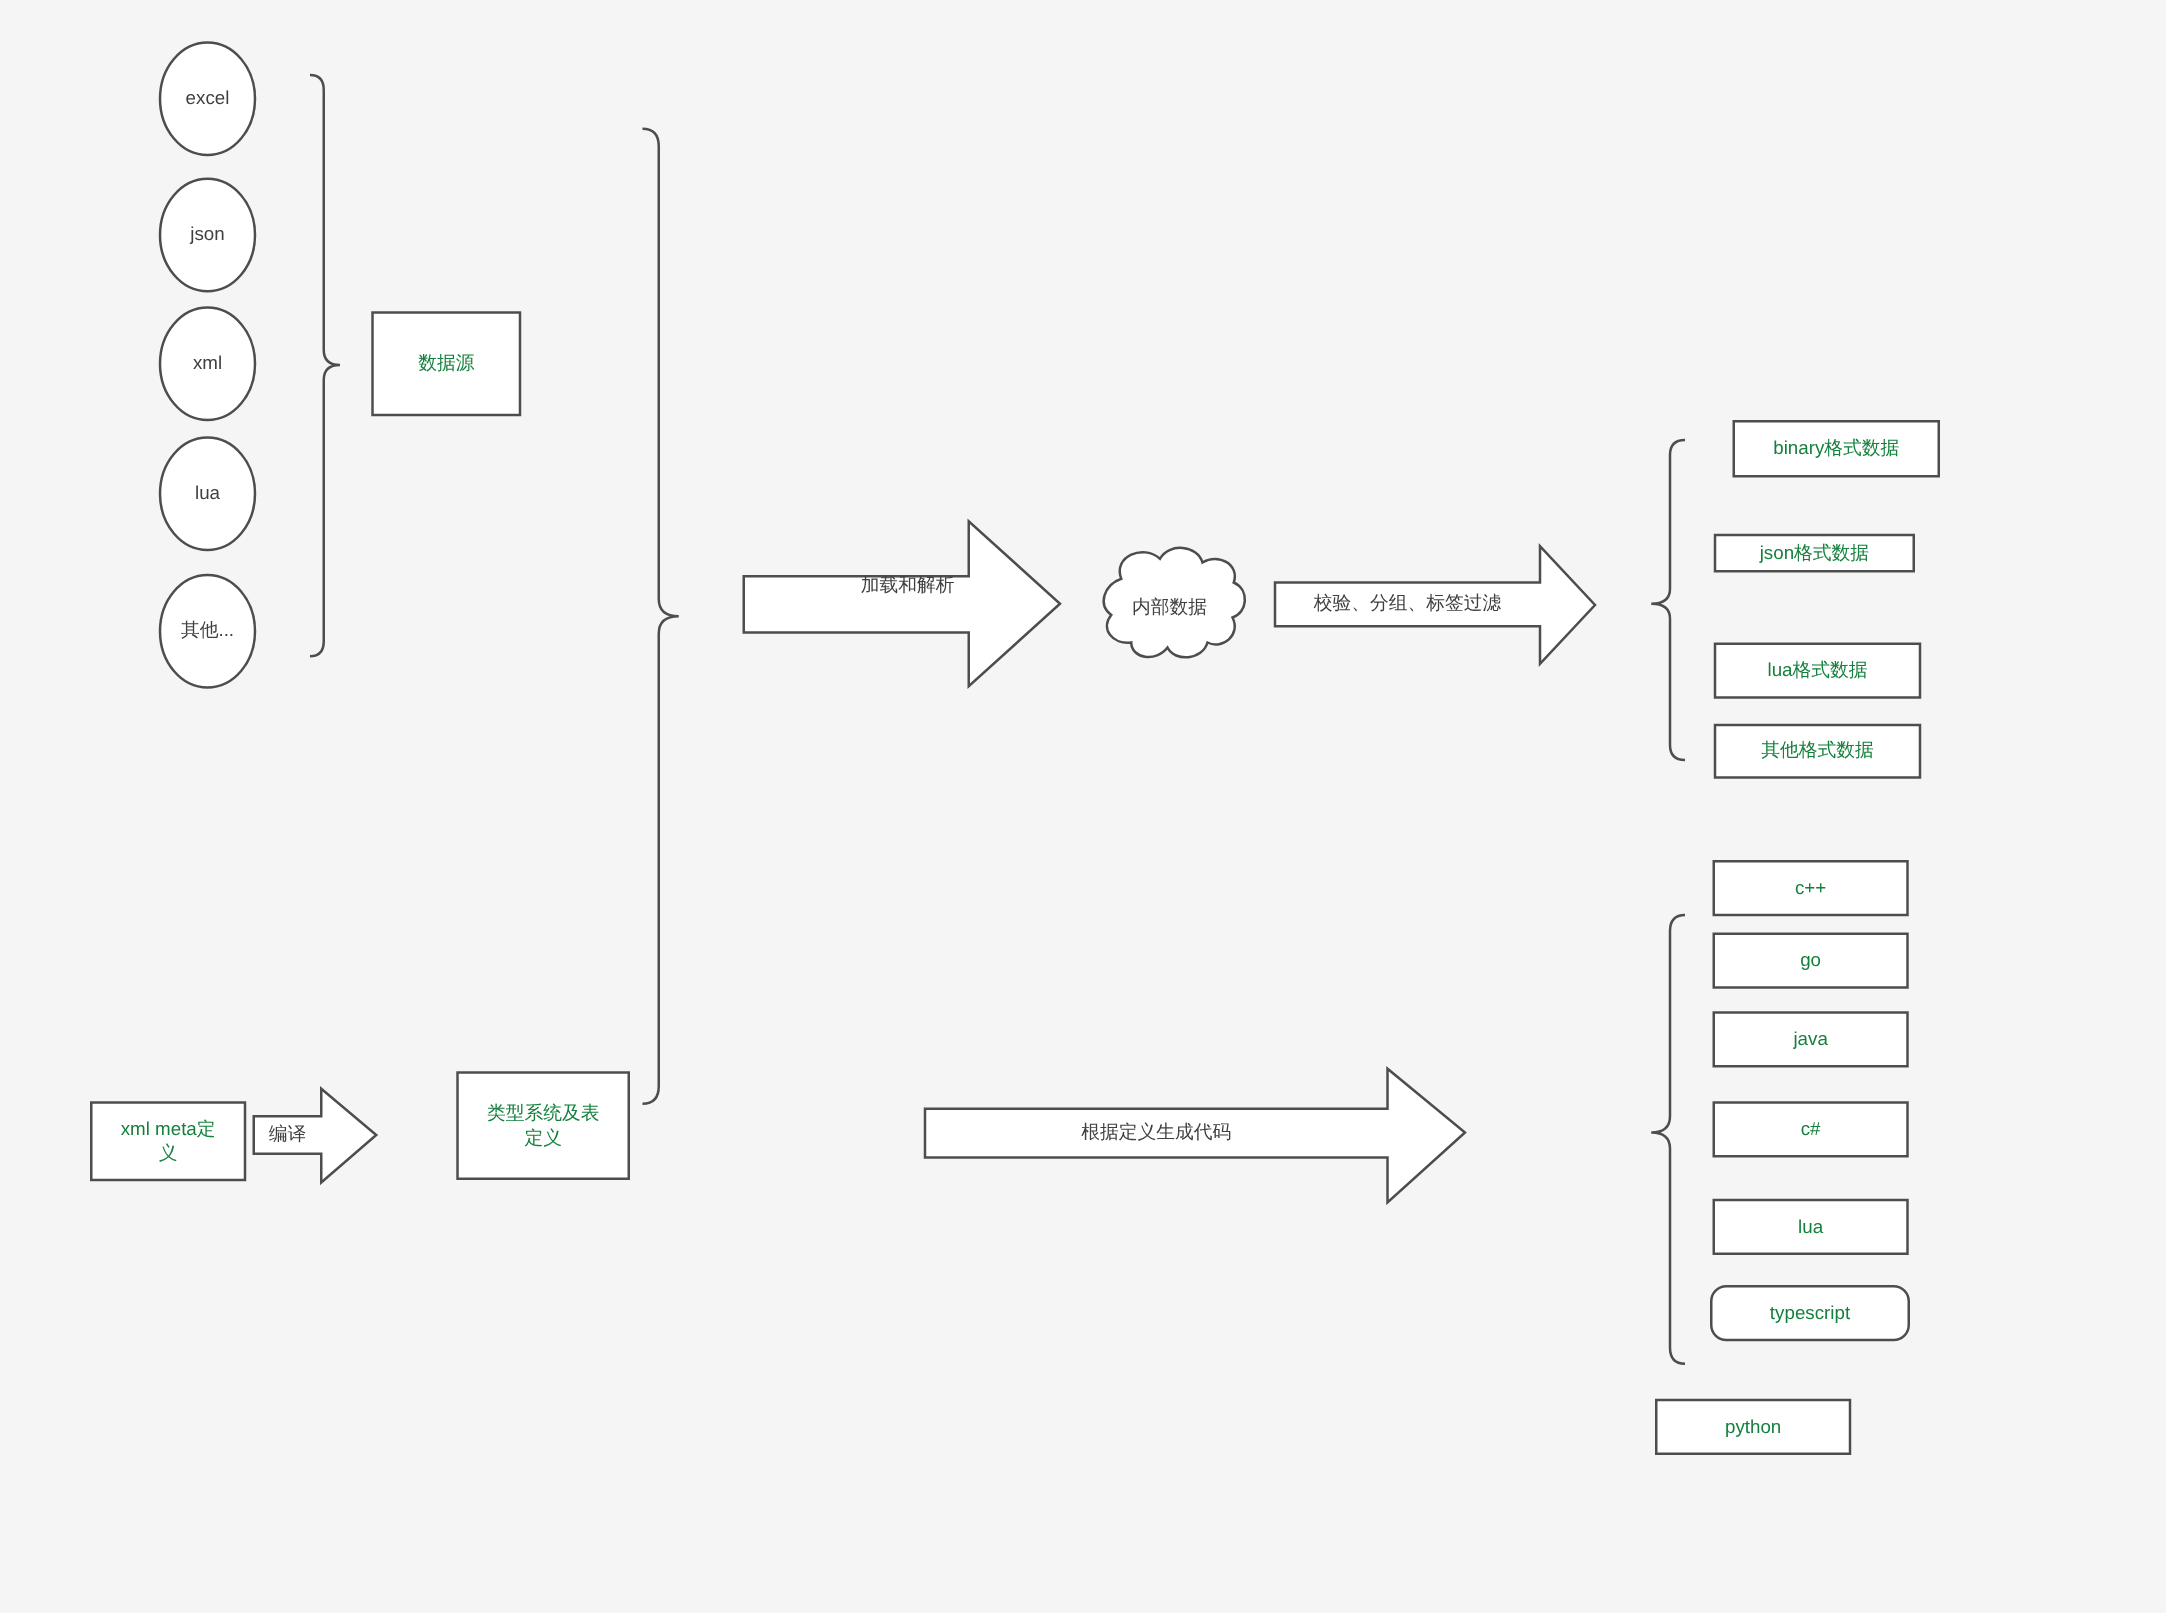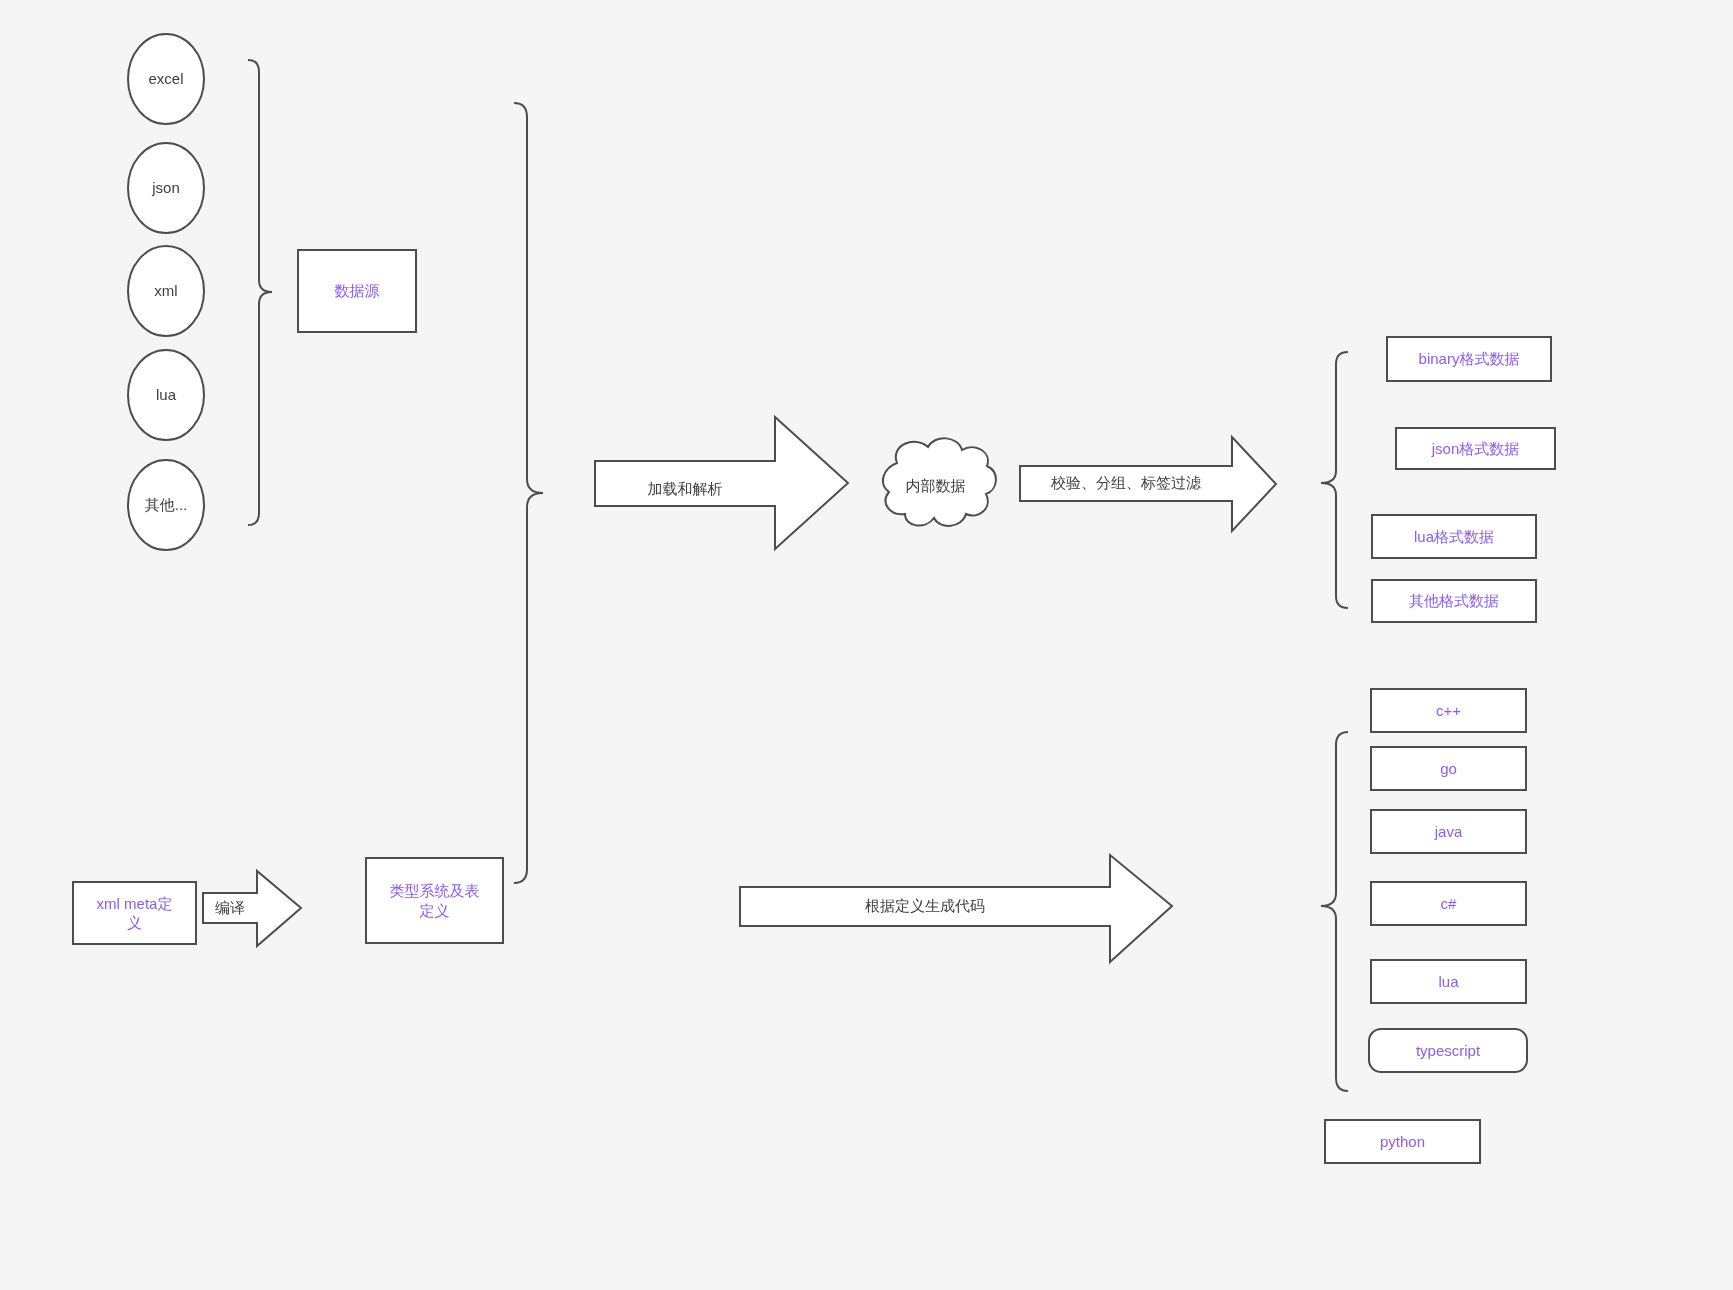--- a/index.html
+++ b/index.html
@@ -15,21 +15,21 @@
   .lbl{
     position:absolute;
     display:flex;align-items:center;justify-content:center;
     text-align:right;font-size:15px;line-height:1.25;color:#3f3f3f;
     pointer-events:none;
   }
   .box{
     position:absolute;box-sizing:border-box;
     background:#ffffff;border:2px solid #4d4d4d;
     display:flex;align-items:center;justify-content:center;
-    text-align:center;font-size:15px;line-height:1.3;color:#8b5cf6;
+    text-align:center;font-size:15px;line-height:1.3;color:#15803d;
     padding:2px 10px;
   }
   .box.wrap{padding:2px 16px;margin-left:40px;}
 </style>
 </head>
 <body>
 
 <div class="canvas">
 
   <svg class="shapes" width="1733" height="1290" viewBox="0 0 1733 1290">
@@ -71,30 +71,30 @@
   <div class="lbl" style="left:128px;top:34px;width:76px;height:90px;">excel</div>
   <div class="lbl" style="left:128px;top:143px;width:76px;height:90px;">json</div>
   <div class="lbl" style="left:128px;top:246px;width:76px;height:90px;">xml</div>
   <div class="lbl" style="left:128px;top:350px;width:76px;height:90px;">lua</div>
   <div class="lbl" style="left:128px;top:460px;width:76px;height:90px;">其他...</div>
 
   <div class="box" style="left:297px;top:249px;width:120px;height:84px;">
     <span>数据源</span>
   </div>
 
-  <div class="lbl" style="left:595px;top:461px;width:180px;height:57px;">加载和解析</div>
+  <div class="lbl" style="left:595px;top:441px;width:180px;height:57px;padding-left:41px;">加载和解析</div>
   <div class="lbl" style="left:888px;top:466px;width:95px;height:40px;">内部数据</div>
   <div class="lbl" style="left:1020px;top:466px;width:212px;height:35px;">校验、分组、标签过滤</div>
   <div class="lbl" style="left:203px;top:893px;width:54px;height:30px;">编译</div>
   <div class="lbl" style="left:740px;top:887px;width:370px;height:39px;">根据定义生成代码</div>
 
   <div class="box" style="left:1371px;top:336px;width:166px;height:46px;margin-left:15px;">
     <span>binary格式数据</span>
   </div>
-  <div class="box" style="left:1371px;top:427px;width:161px;height:43px;margin-left:24px;">
+  <div class="box" style="left:1371px;top:427px;width:161px;height:31px;">
     <span>json格式数据</span>
   </div>
   <div class="box" style="left:1371px;top:514px;width:166px;height:45px;">
     <span>lua格式数据</span>
   </div>
   <div class="box" style="left:1371px;top:579px;width:166px;height:44px;">
     <span>其他格式数据</span>
   </div>
 
   <div class="box wrap" style="left:32px;top:881px;width:125px;height:64px;">

